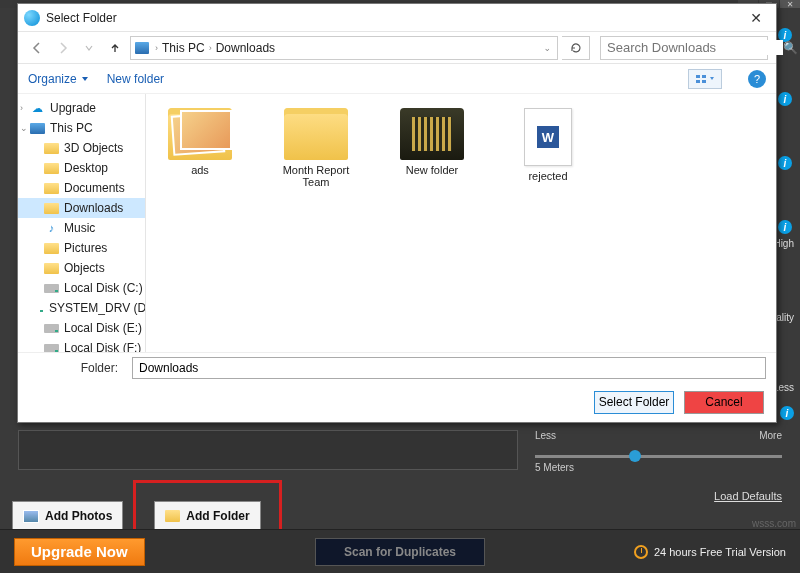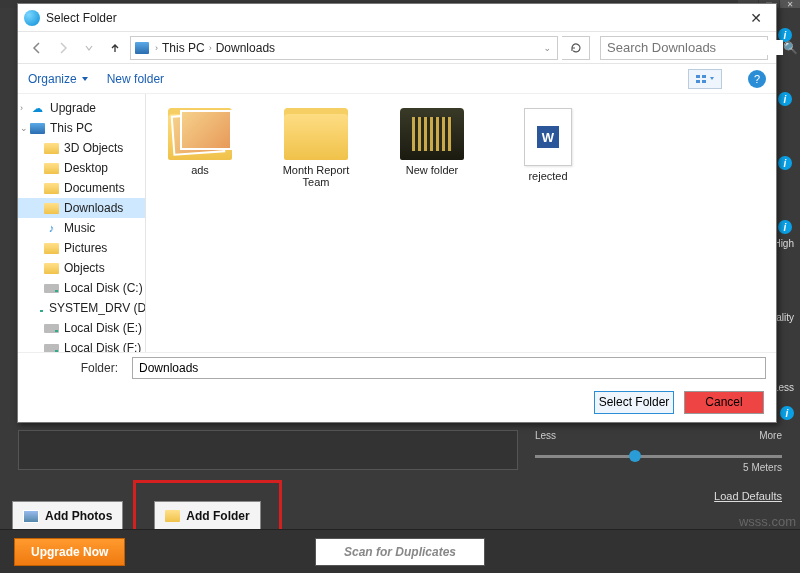--- a/index.html
+++ b/index.html
@@ -68,39 +68,39 @@
   
   .dark-panel { position:absolute; left:0; top:8px; right:0; bottom:0; background:#3a3a3a; z-index:-1; }
   .right-rail { position:absolute; right:0; top:8px; width:30px; height:420px; display:flex; flex-direction:column; align-items:center; gap:50px; padding-top:20px; }
   .info-dot { width:14px; height:14px; border-radius:50%; background:#0aa0e6; color:#fff; font-size:10px; font-style:italic; display:flex; align-items:center; justify-content:center; font-weight:bold; }
   .rlabel { position:absolute; right:6px; font-size:10px; color:#ddd; }
 
   .slider-area { position:absolute; left:535px; top:430px; right:18px; }
   .slider-track { height:3px; background:#888; position:relative; margin:14px 0 6px; }
   .slider-thumb { position:absolute; top:-5px; width:12px; height:12px; background:#2a9dd6; border-radius:50%; }
   .slider-lbls { display:flex; justify-content:space-between; font-size:10px; color:#ccc; }
-  .mid-lbl { text-align:right; font-size:10px; color:#ccc; margin-top:-2px; }
+  .mid-lbl { text-align:left; font-size:10px; color:#ccc; margin-top:-2px; }
   .load-def { position:absolute; right:18px; top:490px; font-size:11px; color:#ddd; text-decoration:underline; }
 
   .drop-area { position:absolute; left:18px; top:430px; width:500px; height:40px; border:1px solid #555; background:#333; }
 
   .btn-row { position:absolute; left:12px; top:480px; display:flex; gap:10px; align-items:center; }
   .appbtn { height:30px; border:1px solid #888; background:#f4f4f4; color:#111; font-size:12px; font-weight:bold; display:flex; align-items:center; padding:0 10px; gap:6px; }
   .appbtn .photos-ic { width:16px; height:13px; background:linear-gradient(#9be,#58a); border:1px solid #fff; }
   .appbtn .folder-ic { width:15px; height:12px; background:linear-gradient(#ffe08a,#f0c24a); border-radius:1px; }
   .highlight { border:3px solid #d62020; padding:18px; }
 
   .bottom-bar { position:absolute; left:0; bottom:0; right:0; height:44px; background:#323232; border-top:1px solid #222; display:flex; align-items:center; padding:0 14px; }
-  .upgrade { height:28px; background:linear-gradient(#ff9a2e,#f07a10); color:#fff; font-weight:bold; font-size:12px; padding:0 16px; display:flex; align-items:center; border:1px solid #c25f00; }
-  .scan { position:absolute; left:50%; transform:translateX(-50%); height:28px; width:170px; background:#ffffff; border:1px solid #555; color:#888; font-size:12px; font-weight:bold; display:flex; align-items:center; justify-content:center;font-style:italic; }
+  .upgrade { height:28px; background:linear-gradient(#ff9a2e,#f07a10); color:#fff; font-weight:bold; font-size:15px; padding:0 16px; display:flex; align-items:center; border:1px solid #c25f00; }
+  .scan { position:absolute; left:50%; transform:translateX(-50%); height:28px; width:170px; background:#0f172a; border:1px solid #555; color:#888; font-size:12px; font-weight:bold; display:flex; align-items:center; justify-content:center; }
   .trial { position:absolute; right:14px; display:flex; align-items:center; gap:6px; color:#eee; font-size:11px; }
   .clock { width:14px; height:14px; border:2px solid #f0a020; border-radius:50%; position:relative; }
   .clock::after { content:""; position:absolute; left:5px; top:1px; width:1px; height:5px; background:#f0a020; }
 
-  .watermark { position:absolute; right:4px; bottom:44px; font-size:13px; color:#666; }
+  .watermark { position:absolute; right:4px; bottom:44px; font-size:10px; color:#666; }
   svg { display:block; }
 </style>
 </head>
 <body>
 
 <div class="app-top">
   <div class="btn">–</div>
   <div class="btn">□</div>
   <div class="btn close">✕</div>
 </div>
@@ -140,20 +140,24 @@
     <div class="appbtn">
       <span class="folder-ic"></span>
       <span>Add Folder</span>
     </div>
   </div>
 </div>
 
 <div class="bottom-bar">
   <div class="upgrade">Upgrade Now</div>
   <div class="scan">Scan for Duplicates</div>
+  <div class="trial">
+    <span class="clock"></span>
+    <span>24 hours Free Trial Version</span>
+  </div>
 </div>
 <span class="watermark">wsss.com</span>
 
 <div class="dialog">
 
   <div class="dlg-title">
     <span class="app-icon"></span>
     <span>Select Folder</span>
     <span class="spacer"></span>
     <span class="x">✕</span>

